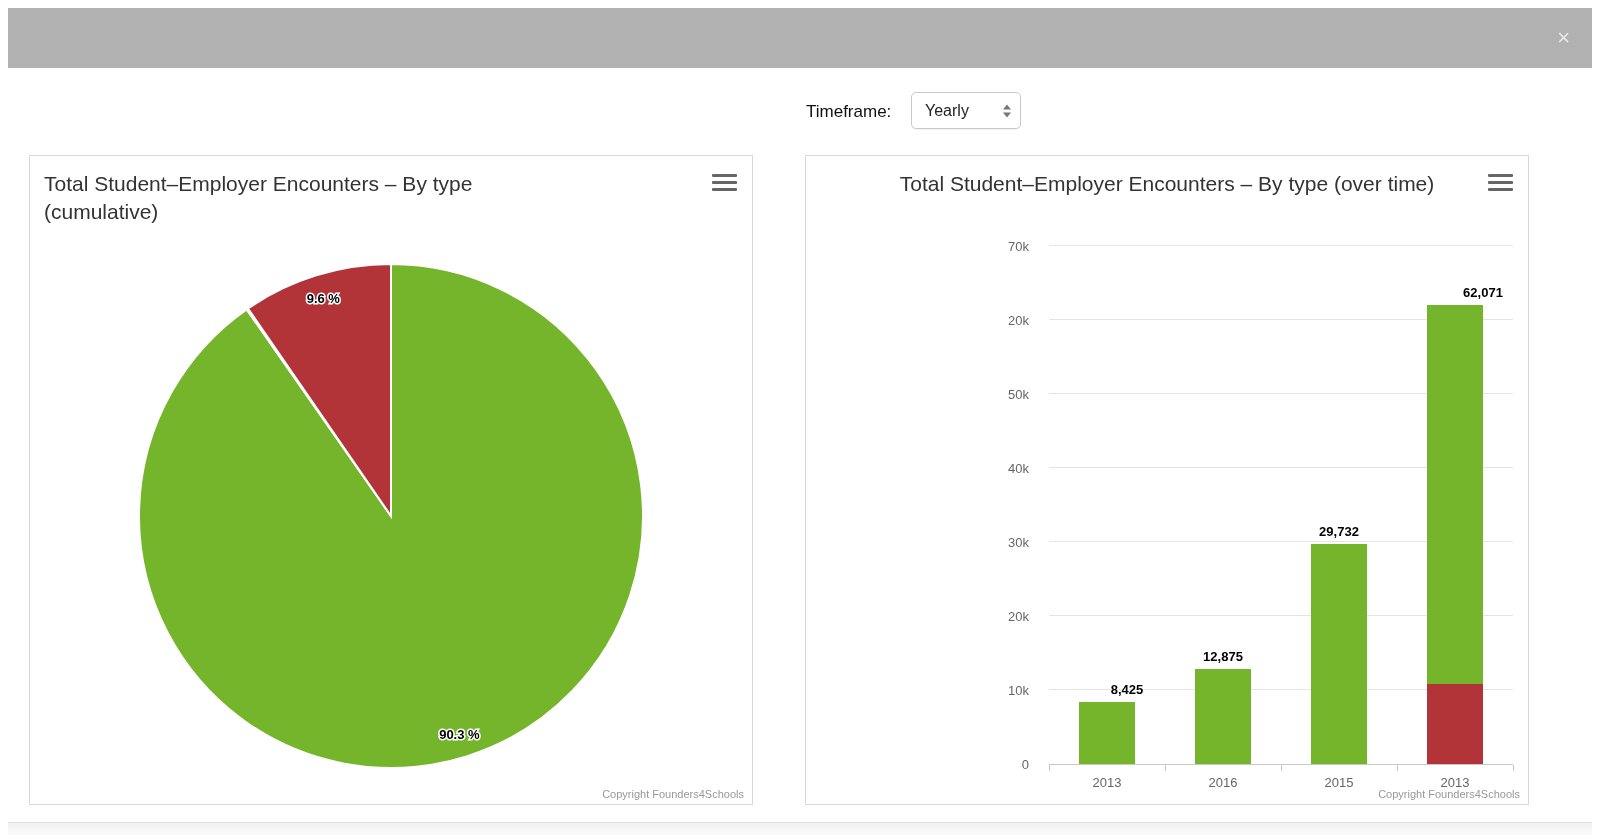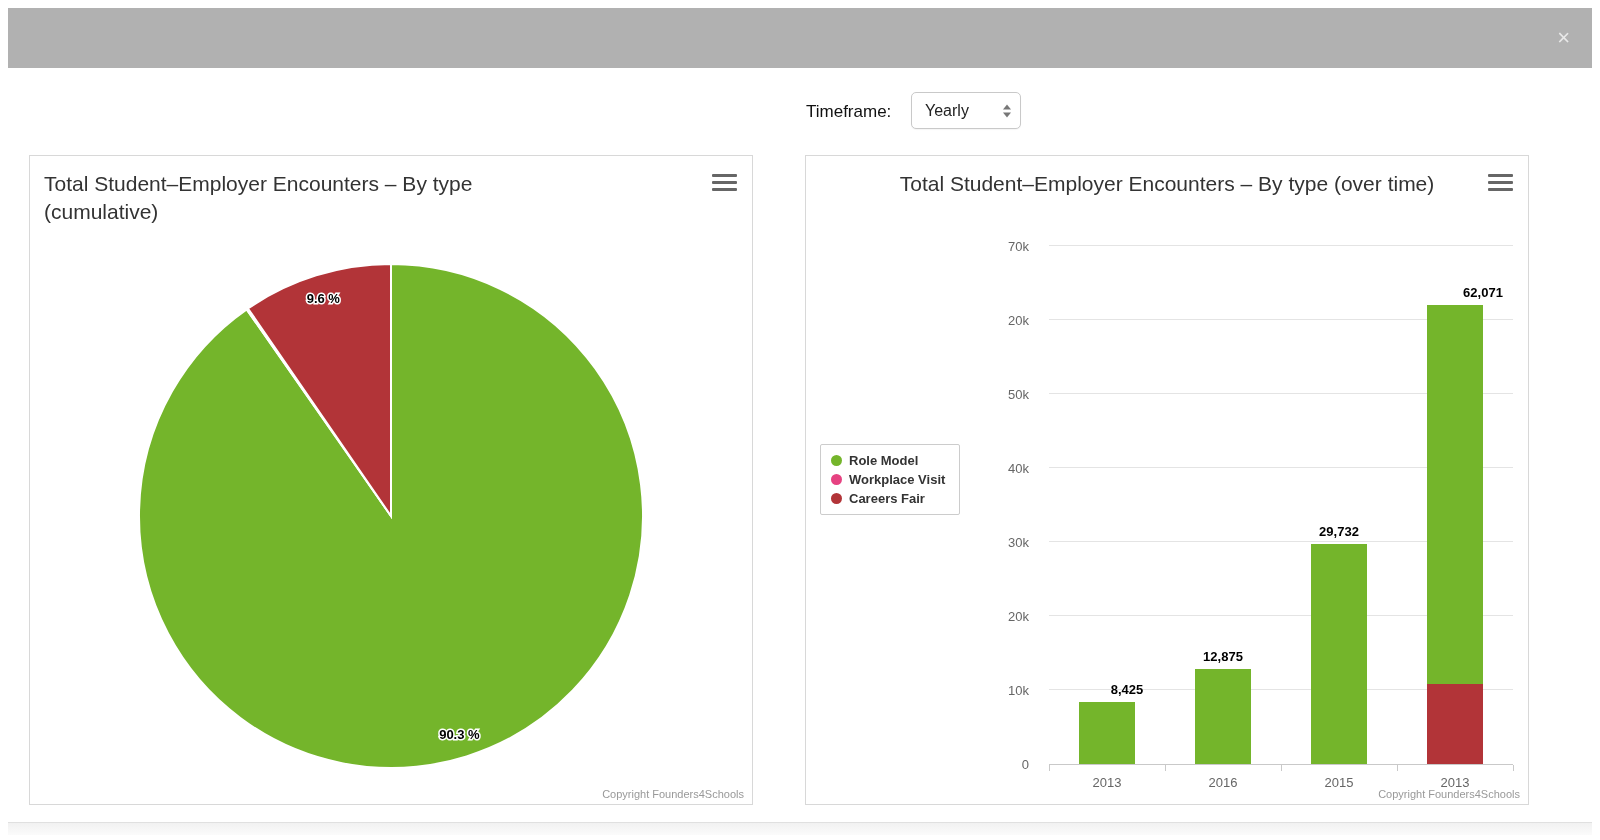--- a/index.html
+++ b/index.html
@@ -130,30 +130,16 @@
       <div class="xtick" style="left: 0%;"></div>
       <div class="xtick" style="left: 25%;"></div>
       <div class="xtick" style="left: 50%;"></div>
       <div class="xtick" style="left: 75%;"></div>
       <div class="xtick" style="left: 100%;"></div>
       <div class="xtick-label" style="left: 12.5%;">2013</div>
       <div class="xtick-label" style="left: 37.5%;">2016</div>
       <div class="xtick-label" style="left: 62.5%;">2015</div>
       <div class="xtick-label" style="left: 87.5%;">2013</div>
     </div>
-  <div id="barLegend" class="bar-legend">
-      <div class="legend-item">
-        <div class="legend-dot" style="background: rgb(116, 181, 43);"></div>
-        <div class="legend-label">Role Model</div>
-      </div>
-      <div class="legend-item">
-        <div class="legend-dot" style="background: rgb(230, 66, 129);"></div>
-        <div class="legend-label">Workplace Visit</div>
-      </div>
-      <div class="legend-item">
-        <div class="legend-dot" style="background: rgb(178, 52, 56);"></div>
-        <div class="legend-label">Careers Fair</div>
-      </div>
-    </div>
   <div class="credit">Copyright Founders4Schools</div>
 </section>
 
 <div class="modal-bottom"></div>
 
 </body></html>

